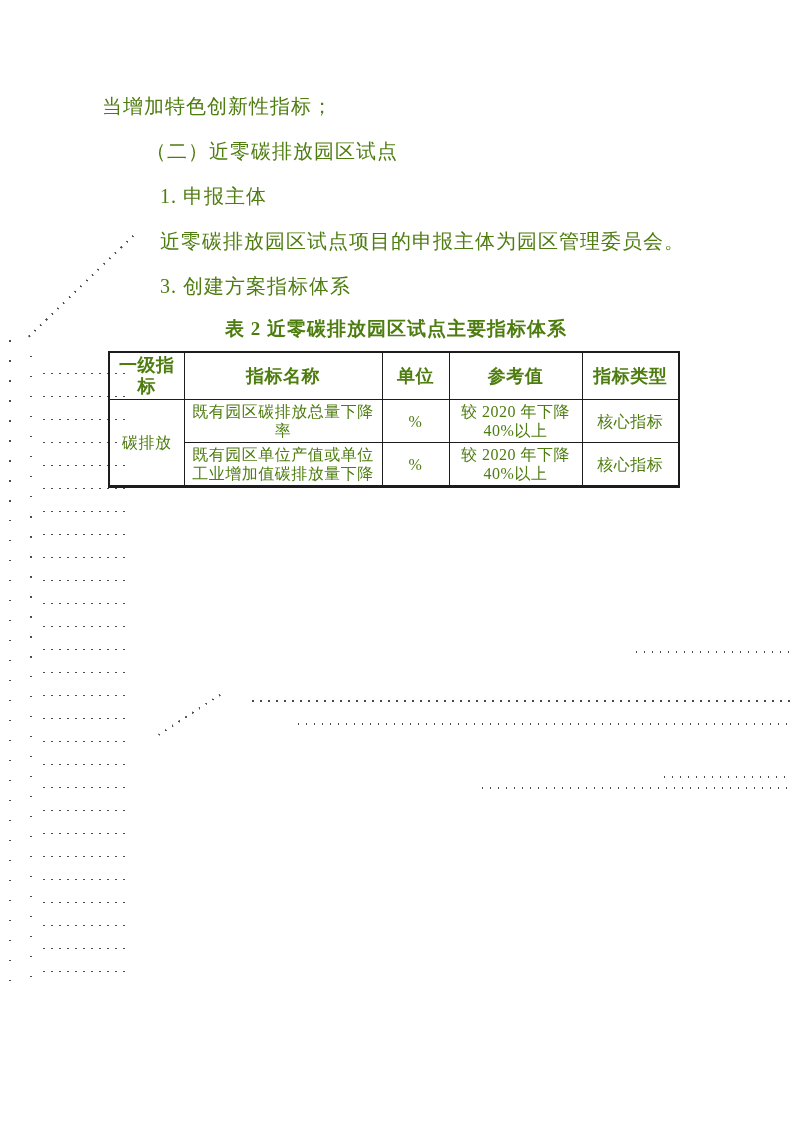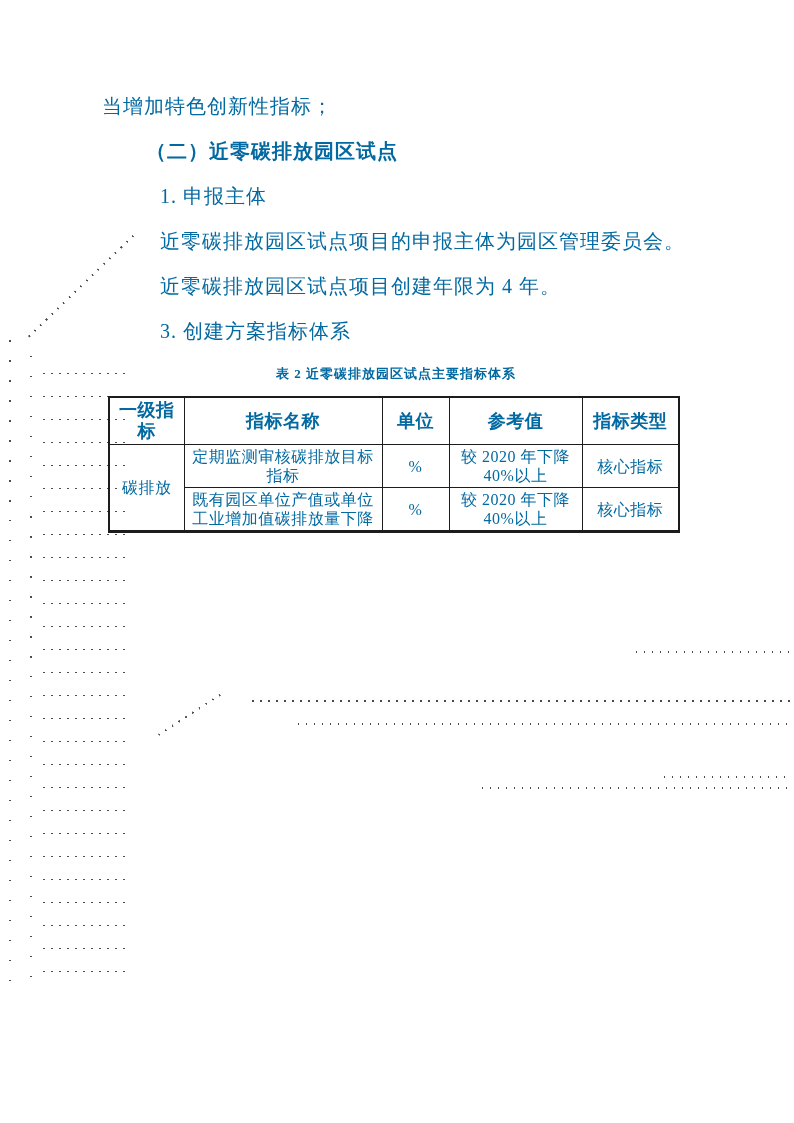--- a/index.html
+++ b/index.html
@@ -4,42 +4,42 @@
 <style>
   html, body { margin: 0; padding: 0; }
   body { background: #fff; }
   .page {
     position: relative;
     width: 794px;
     height: 991px;
     background: #fff;
     overflow: hidden;
     font-family: "Liberation Serif", "DejaVu Serif", serif;
-    color: #0369a1;
+    color: #4d7c0f;
   }
   .content {
     position: absolute;
     left: 102px;
     top: 84px;
     width: 588px;
   }
   .para {
     margin: 0;
     font-size: 20px;
     line-height: 45px;
     letter-spacing: 1px;
     text-align: justify;
     text-justify: inter-character;
   }
   .indent2 { text-indent: 2.1em; }
   .indent3 { text-indent: 2.9em; font-family: Liberation Serif, serif; }
-  .section-heading { font-weight: bold; text-indent: 2.2em; }
+  .section-heading { font-weight: normal; text-indent: 2.2em; }
   .table-caption {
     margin: 6px 0 0 0;
-    font-size: 13px;
+    font-size: 19px;
     font-weight: bold;
     line-height: 28px;
     text-align: center;
     letter-spacing: 1px;
   }
   table.indicator-table {
     border-collapse: collapse;
     table-layout: fixed;
     margin: 8px 0 4px 6px;
     width: 570px;
@@ -110,21 +110,20 @@
   <div class="dotline" style="left:482px;top:787px;width:310px;"></div>
   <div class="dotline" style="left:152px;top:1114px;width:462px;"></div>
   <div class="dotline" style="left:640px;top:1092px;width:152px;"></div>
   <div class="dotline" style="left:614px;top:1114px;width:36px;transform:rotate(-40deg);"></div>
 
   <div class="content">
     <p class="para">当增加特色创新性指标；</p>
     <p class="para section-heading">（二）近零碳排放园区试点</p>
     <p class="para indent3">1. 申报主体</p>
     <p class="para indent3">近零碳排放园区试点项目的申报主体为园区管理委员会。</p>
-    <p class="para indent3">近零碳排放园区试点项目创建年限为 4 年。</p>
     <p class="para indent3">3. 创建方案指标体系</p>
 
     <p class="table-caption">表 2 近零碳排放园区试点主要指标体系</p>
 
     <table class="indicator-table">
       <colgroup>
         <col style="width:75px">
         <col style="width:198px">
         <col style="width:67px">
         <col style="width:133px">
@@ -135,21 +134,21 @@
           <th>一级指标</th>
           <th>指标名称</th>
           <th>单位</th>
           <th>参考值</th>
           <th>指标类型</th>
         </tr>
       </thead>
       <tbody>
         <tr>
           <td rowspan="2" class="group-cell">碳排放</td>
-          <td>定期监测审核碳排放目标指标</td>
+          <td>既有园区碳排放总量下降率</td>
           <td>%</td>
           <td>较 2020 年下降 40%以上</td>
           <td>核心指标</td>
         </tr>
         <tr>
           <td>既有园区单位产值或单位工业增加值碳排放量下降</td>
           <td>%</td>
           <td>较 2020 年下降 40%以上</td>
           <td>核心指标</td>
         </tr>

